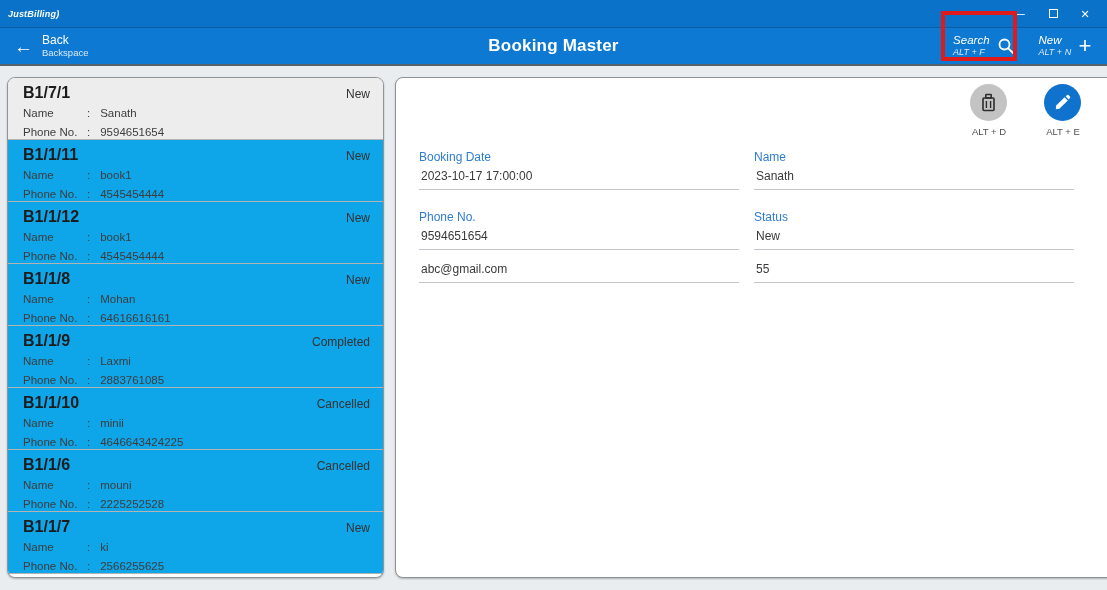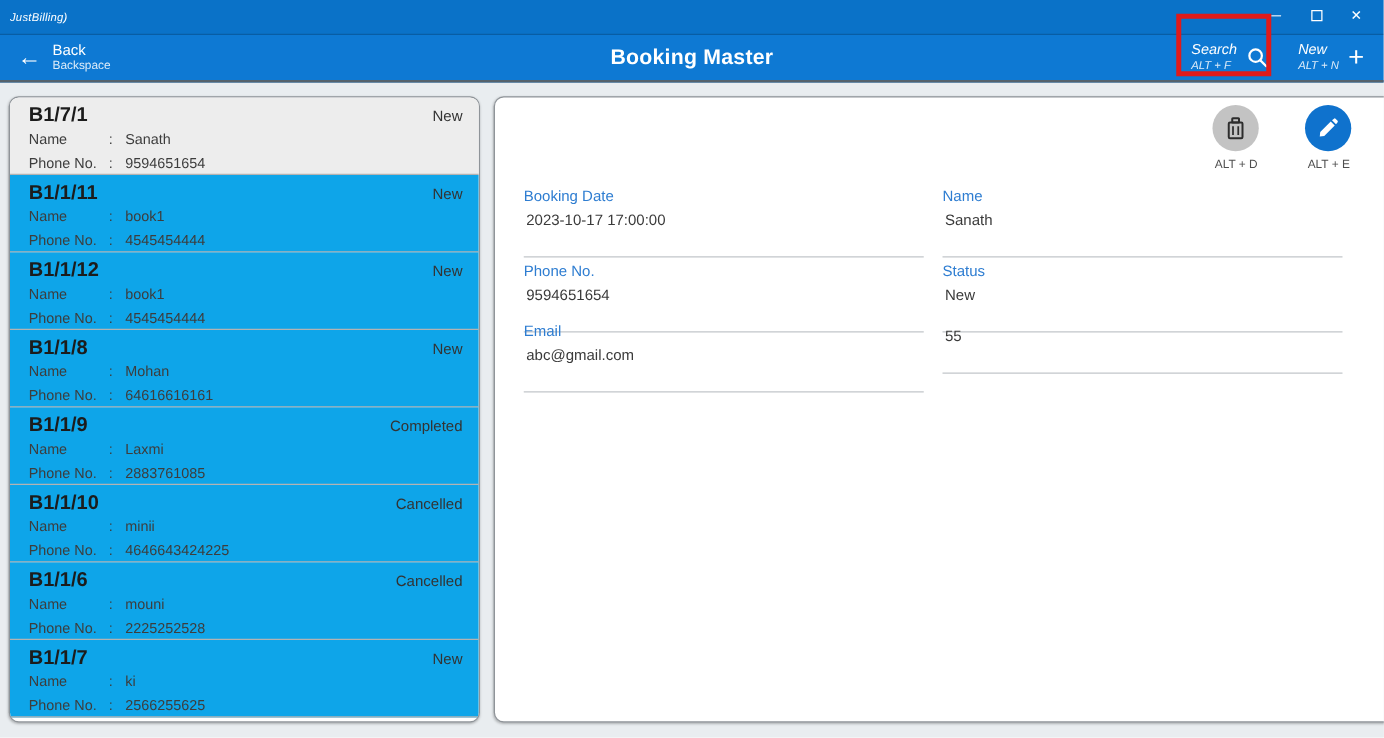--- a/index.html
+++ b/index.html
@@ -4,21 +4,21 @@
 <style>
   * { margin:0; padding:0; box-sizing:border-box; }
   html,body { width:1107px; height:590px; }
   body { font-family:"Liberation Sans", sans-serif; background:#e9edf0; overflow:hidden; }
   .app { position:relative; width:1107px; height:590px; background:#e9edf0; }
 
   
   .titlebar { position:absolute; left:0; top:0; width:1107px; height:28px;
               background:#0a72c8; display:flex; align-items:center; justify-content:space-between;
               padding:0 12px 0 8px; border-bottom:1px solid rgba(0,0,0,0.18); }
-  .logo { color:#fff; font-size:9px; font-weight:normal; font-style:italic; letter-spacing:.2px; }
+  .logo { color:#fff; font-size:9px; font-weight:bold; font-style:italic; letter-spacing:.2px; }
   .wincontrols { display:flex; align-items:flex-start; gap:12px; }
   .wc { color:#fff; font-size:11px; width:20px; text-align:center; cursor:default; line-height:18px; }
   .maxbox { display:inline-block; width:9px; height:9px; border:1px solid #fff; margin-top:4px; }
 
   
   .commandbar { position:absolute; left:0; top:28px; width:1107px; height:38px;
                 background:#0e79d3; border-bottom:2px solid #55626c;
                 display:flex; align-items:center; }
   .back { display:flex; align-items:center; gap:9px; padding-left:14px; cursor:pointer; }
   .backarrow { color:#fff; font-size:19px; line-height:19px; }
@@ -60,21 +60,21 @@
                display:flex; align-items:center; justify-content:center; cursor:pointer; }
   .del { left:574px; top:6px; background:#c3c3c3; }
   .edit { left:648px; top:6px; background:#0f72cd; }
   .alt { position:absolute; top:48px; width:60px; text-align:center; font-size:9.5px; color:#4f4f4f; }
   .altd { left:563px; } .alte { left:637px; }
 
   .field { position:absolute; width:320px; }
   .f-c1 { left:23px; } .f-c2 { left:358px; }
   .f-r1 { top:72px; } .f-r2 { top:132px; } .f-r3 { top:180px; }
   .flabel { font-size:12px; color:#2e7dd1; line-height:15px; }
-  .fvalue { font-size:12px; color:#3a3a3a; line-height:16px; margin-top:3px; padding:0 0 21px 2px;
+  .fvalue { font-size:12px; color:#3a3a3a; line-height:16px; margin-top:3px; padding:0 0 5px 2px;
             border-bottom:1px solid #c2c6ca; cursor:text; }
 </style>
 </head>
 <body>
 
 <div class="app">
 
   <div class="titlebar">
     <span class="logo">JustBilling)</span>
     <div class="wincontrols">
@@ -211,21 +211,20 @@
     </div>
     <div class="field f-c1 f-r2">
       <div class="flabel">Phone No.</div>
       <div class="fvalue">9594651654</div>
     </div>
     <div class="field f-c2 f-r2">
       <div class="flabel">Status</div>
       <div class="fvalue">New</div>
     </div>
     <div class="field f-c1 f-r3">
-      <div class="flabel">Email</div>
       <div class="fvalue">abc@gmail.com</div>
     </div>
     <div class="field f-c2 f-r3">
       <div class="fvalue">55</div>
     </div>
   </div>
 
 </div>
 
 </body></html>

